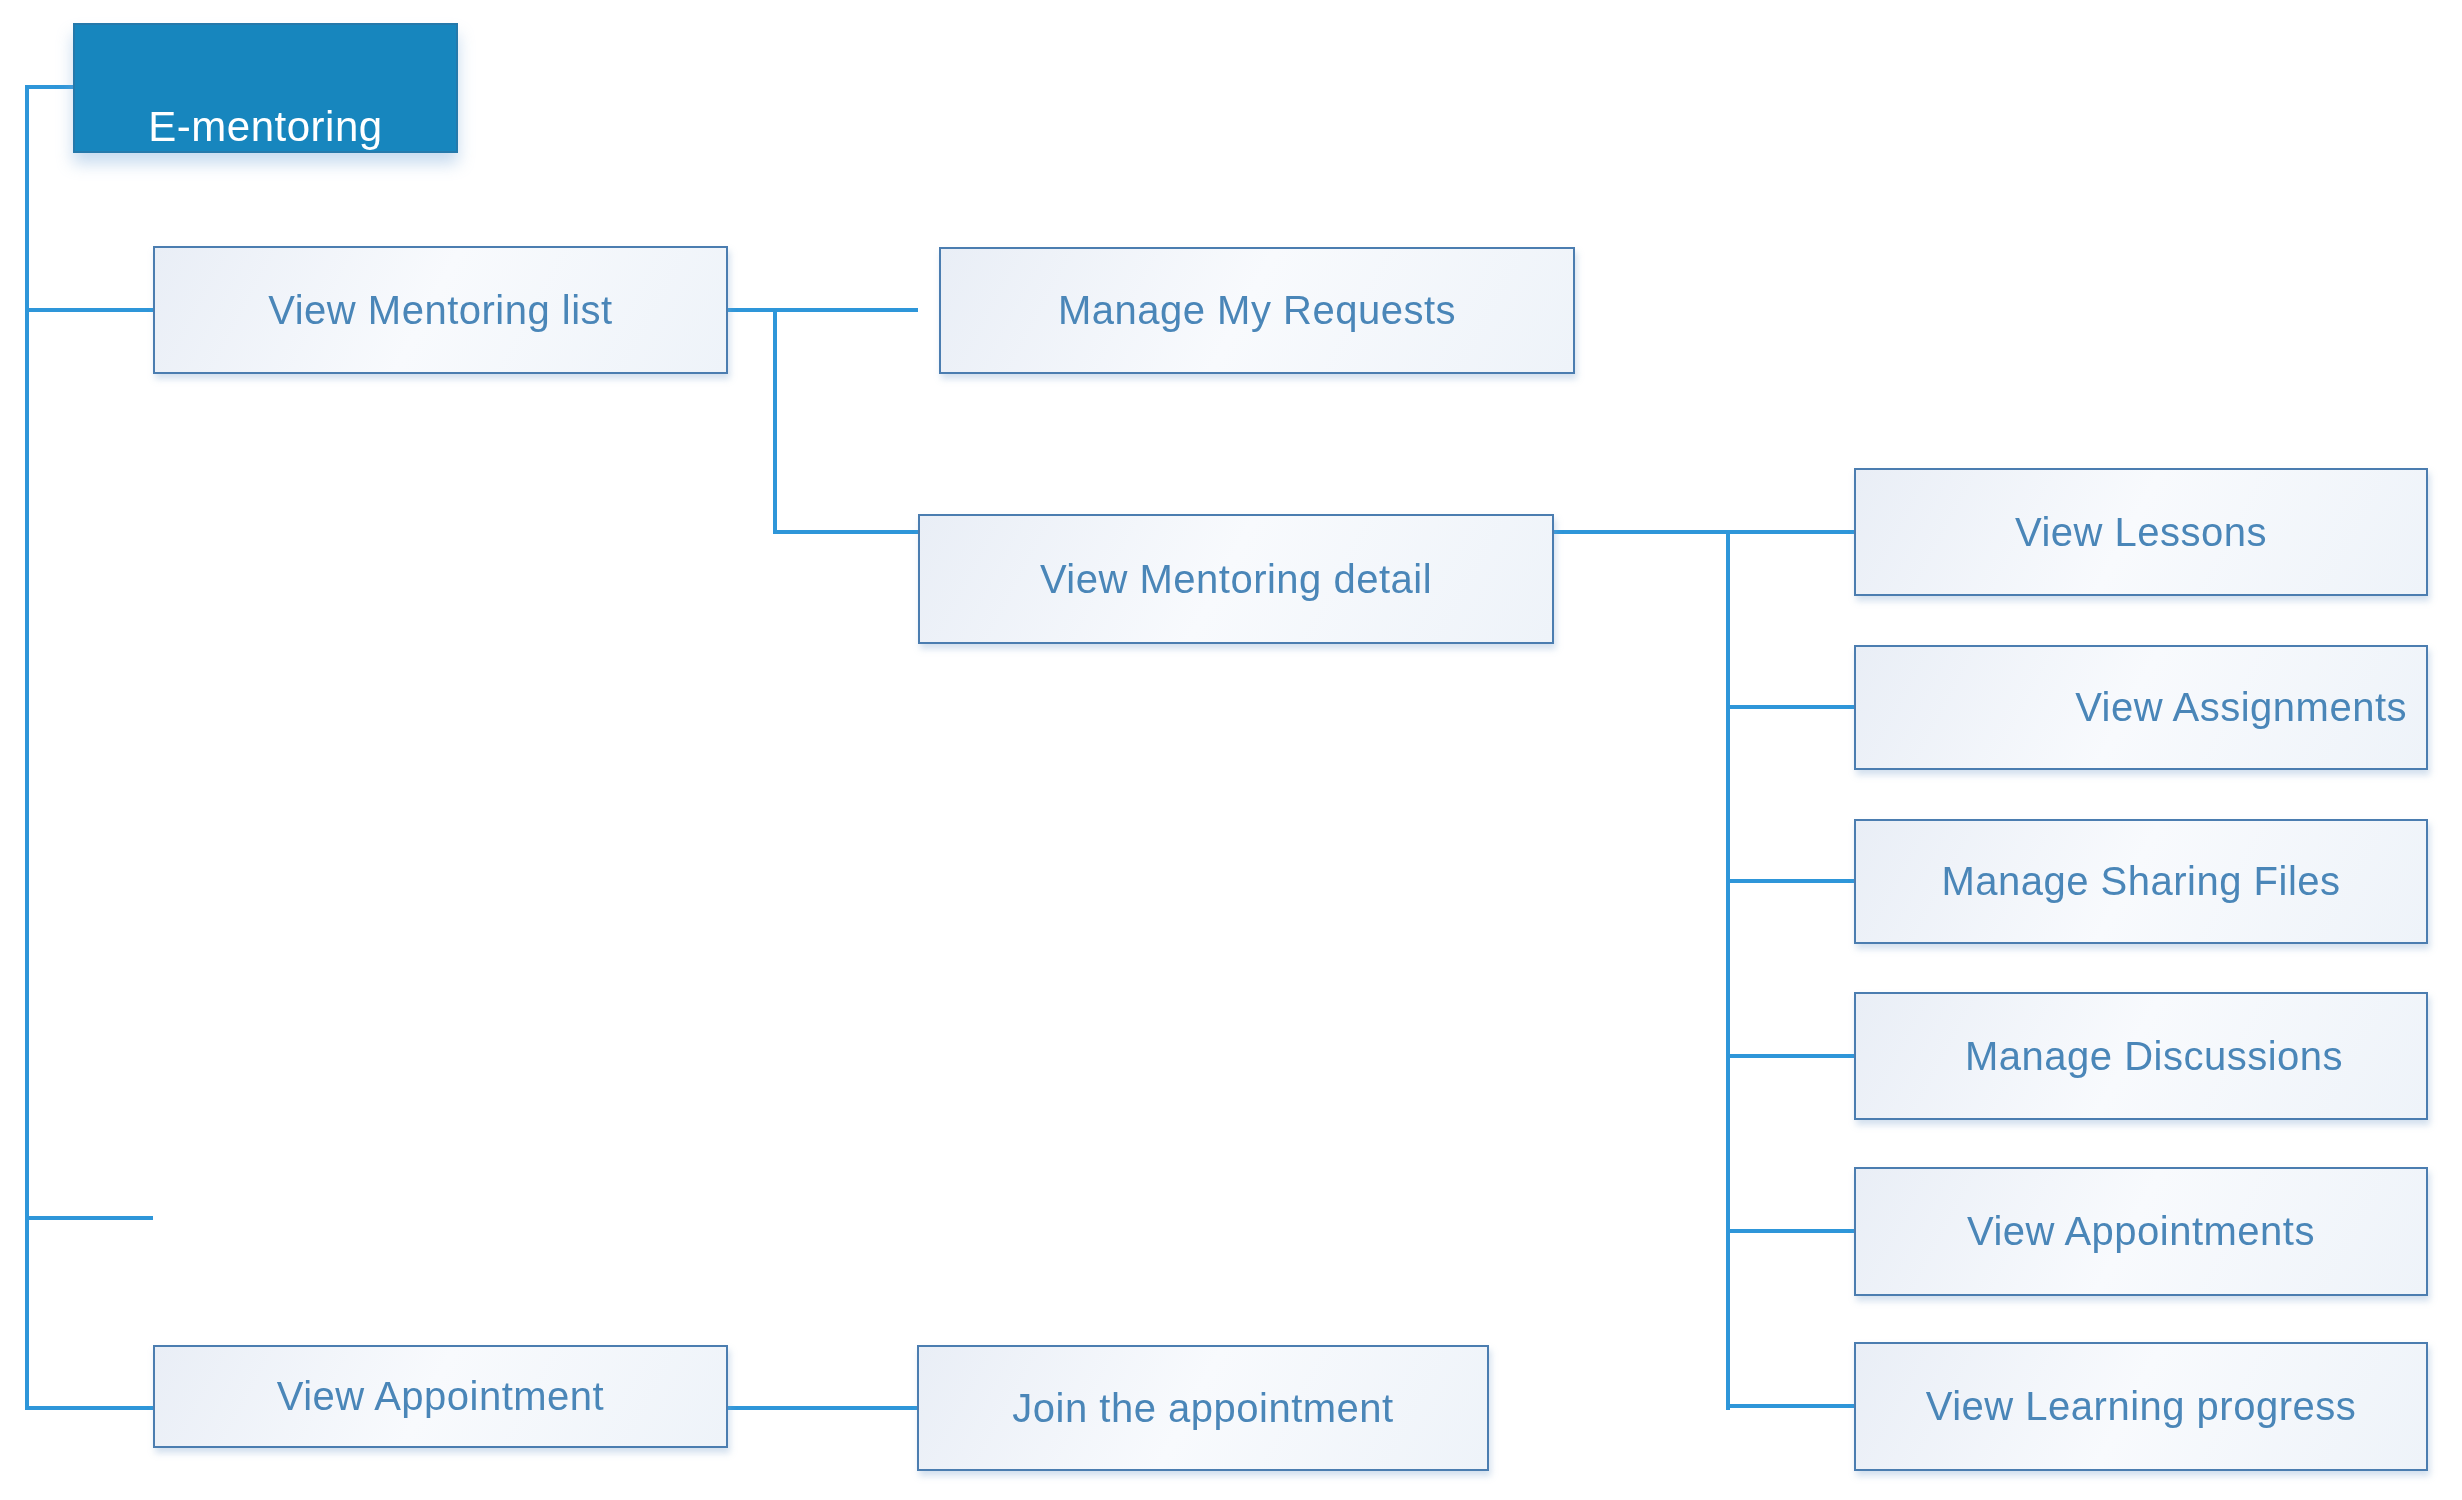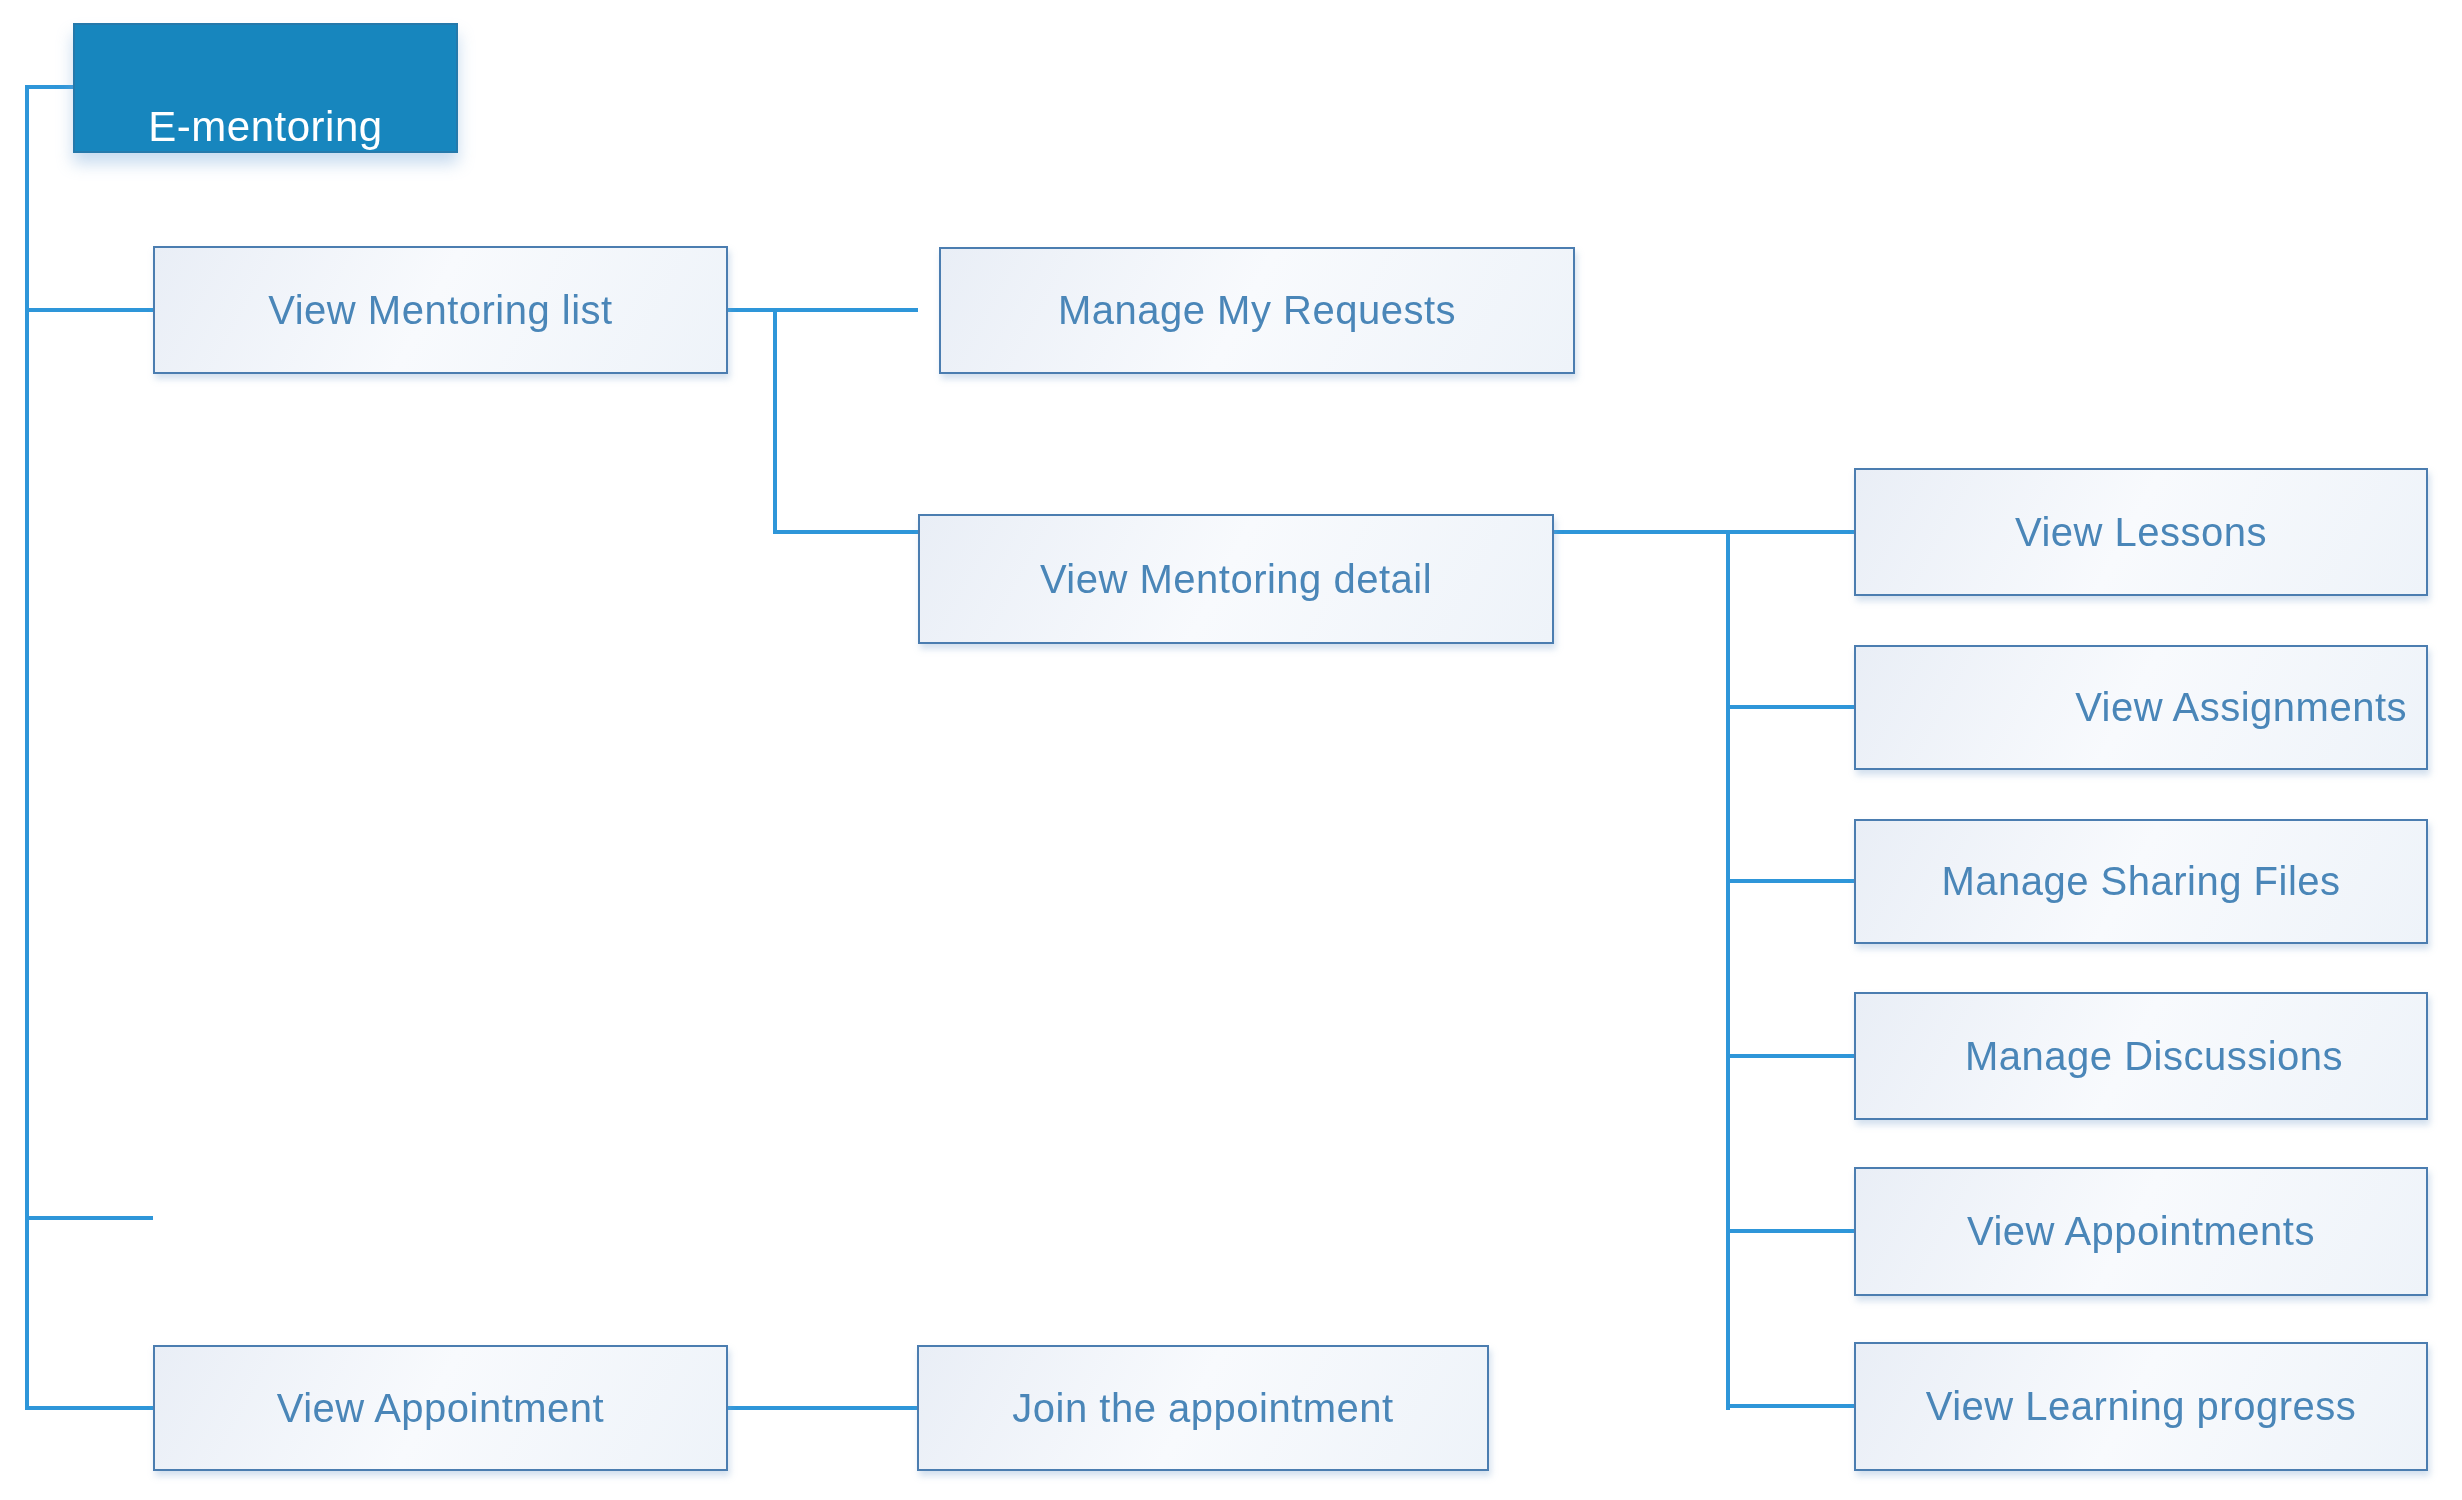--- a/index.html
+++ b/index.html
@@ -54,21 +54,21 @@
   #n-vml           { left: 153px; top:  246px; width: 575px; height: 128px; }
   #n-mmr           { left: 918px; top:  247px; width: 636px; height: 127px; margin-left: 21px; }
   #n-vmd           { left: 918px; top:  468px; width: 636px; height: 130px; margin-top: 46px; }
   #n-lessons       { left:1854px; top:  468px; width: 574px; height: 128px; }
   #n-assignments   { left:1854px; top:  645px; width: 574px; height: 125px; justify-content: flex-end; }
   #n-sharing       { left:1854px; top:  819px; width: 574px; height: 125px; }
   #n-discussions   { left:1854px; top: 992px; width: 574px; height: 128px; padding-left: 26px; }
   #n-appointments  { left:1854px; top: 1167px; width: 574px; height: 129px; }
   #n-learning      { left:1854px; top: 1342px; width: 574px; height: 129px; }
   #n-search        { left: 153px; top: 1155px; width: 575px; height: 127px; }
-  #n-viewapp       { left: 153px; top: 1345px; width: 575px; height: 126px; text-align: center; }
+  #n-viewapp       { left: 153px; top: 1345px; width: 575px; height: 103px; text-align: center; }
   #n-join          { left: 917px; top: 1345px; width: 572px; height: 126px; }
 
   
   #c-trunk         { left:  25px; top:   85px; width:   3.8px; height: 1325px; }
   #c-root-stub     { left:  25px; top:   85px; width:  48px; height:   3.8px; }
   #c-vml           { left:  25px; top:  308px; width: 128px; height:   3.8px; }
   #c-search        { left:  25px; top: 1216px; width: 128px; height:   3.8px; }
   #c-viewapp       { left:  25px; top: 1406px; width: 128px; height:   3.8px; }
   #c-vml-mmr       { left: 728px; top:  308px; width: 190px; height:   3.8px; }
   #c-branch1       { left: 773px; top:  308px; width:   3.8px; height: 226px; }

